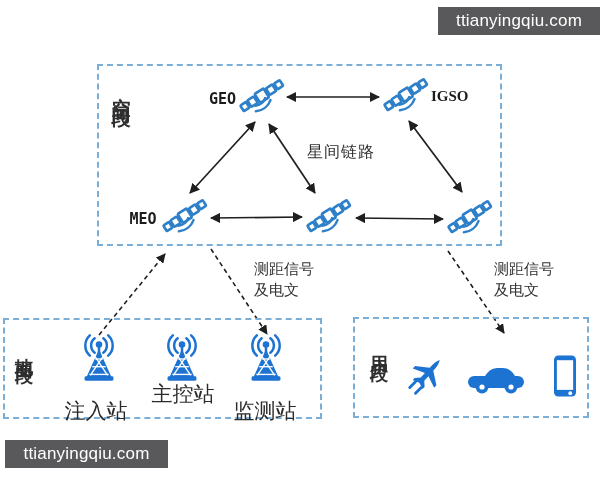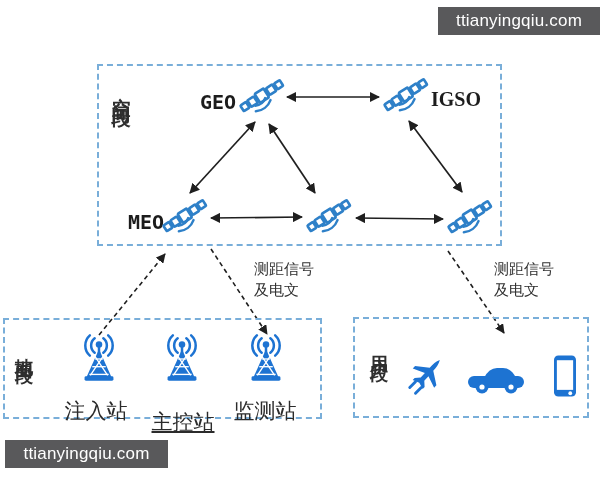--- a/index.html
+++ b/index.html
@@ -18,21 +18,21 @@
   
   .seg-label{
     writing-mode:vertical-rl;text-orientation:upright;
     font-size:19px;font-weight:600;color:#2e2e2e;letter-spacing:6px;line-height:1;
     font-family:"DejaVu Sans",sans-serif;
   }
   .seg-label.small{font-size:18px;letter-spacing:4px;}
   
   .sat-label{
     font-family:"DejaVu Sans Mono","Liberation Mono",monospace;
-    font-size:20px;font-weight:600;color:#1c1c1c;white-space:nowrap;
+    font-size:15px;font-weight:600;color:#1c1c1c;white-space:nowrap;
   }
   
   .cn{color:#2f2f2f;font-size:15px;line-height:21px;white-space:nowrap;}
   .cn.link{font-size:16px;letter-spacing:1px;}
   .station-label{font-size:21px;color:#2b2b2b;text-align:center;white-space:nowrap;}
   svg{display:block;}
 </style>
 </head>
 <body>
 
@@ -149,20 +149,21 @@
     <svg width="48" height="44">
         <use href="#sym-sat"></use>
       </svg>
   </div>
   <div class="abs" style="left:446px;top:197px;">
     <svg width="48" height="44">
         <use href="#sym-sat"></use>
       </svg>
   </div>
 
+  <div class="abs cn link" style="left:307px;top:141px;">星间链路</div>
 
   <div class="abs cn" style="left:254px;top:259px;">
     <div>测距信号</div>
     <div>及电文</div>
   </div>
   <div class="abs cn" style="left:494px;top:259px;">
     <div>测距信号</div>
     <div>及电文</div>
   </div>
 
@@ -179,21 +180,21 @@
         <use href="#sym-tower"></use>
       </svg>
   </div>
   <div class="abs" style="left:242px;top:333px;">
     <svg width="48" height="52">
         <use href="#sym-tower"></use>
       </svg>
   </div>
 
   <div class="abs station-label" style="left:56px;top:397px;width:80px;">注入站</div>
-  <div class="abs station-label" style="left:143px;top:408px;width:80px;text-decoration:underline;">主控站</div>
+  <div class="abs station-label" style="left:143px;top:380px;width:80px;">主控站</div>
   <div class="abs station-label" style="left:225px;top:397px;width:80px;">监测站</div>
 
   <div class="abs segbox" style="left:353px;top:317px;width:236px;height:101px;"></div>
   <div class="abs seg-label small" style="left:370px;top:341px;">用户段</div>
 
   <div class="abs" style="left:404px;top:351px;">
     <svg width="46" height="46">
         <use href="#sym-plane"></use>
       </svg>
   </div>

